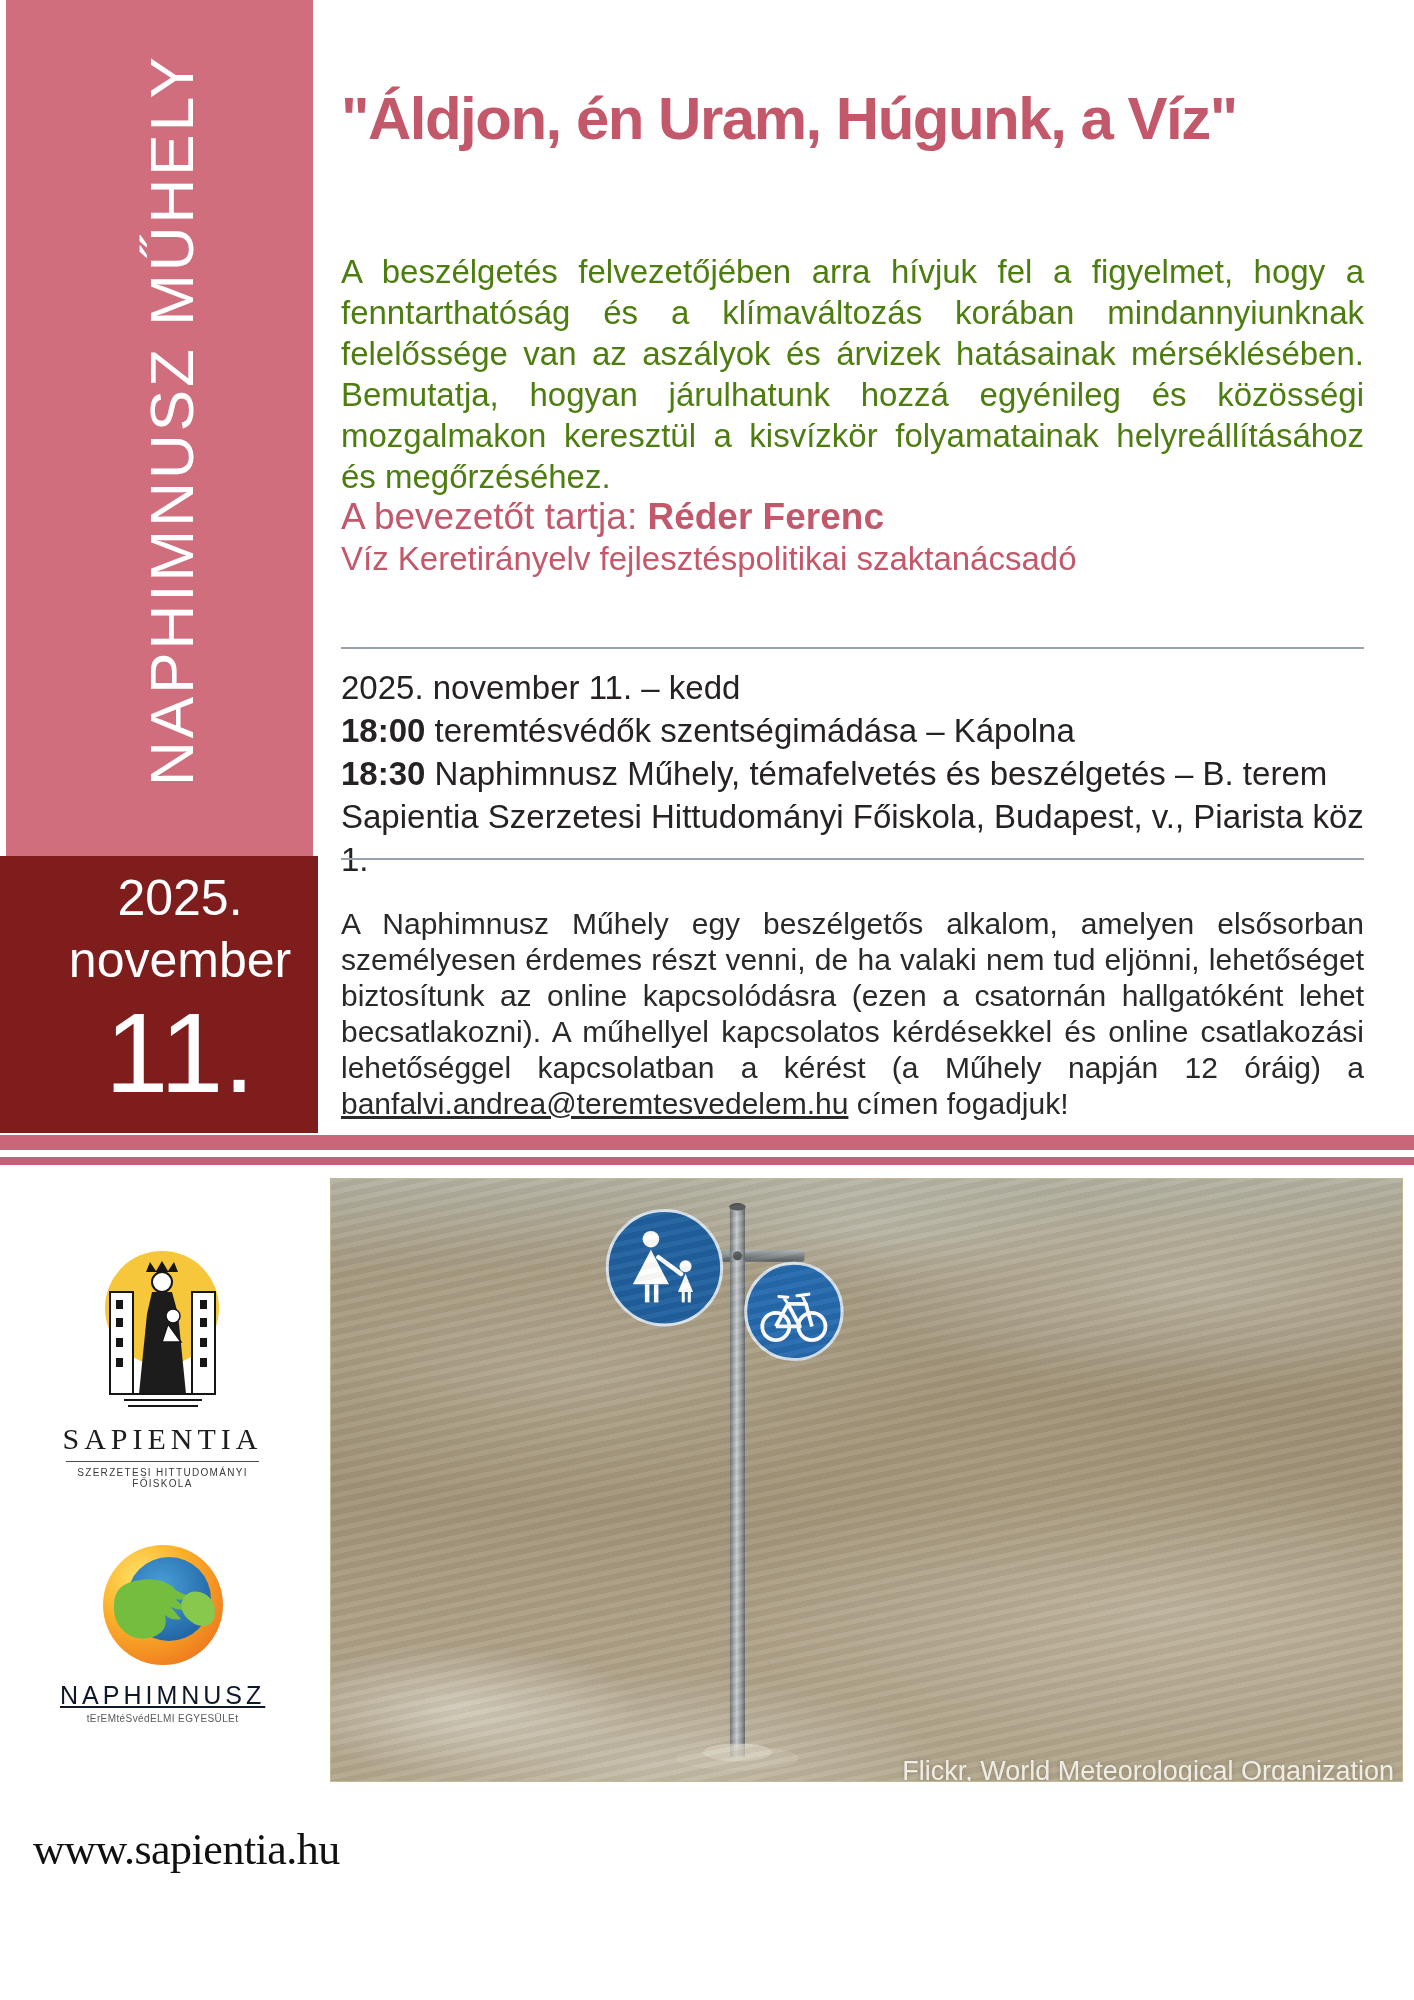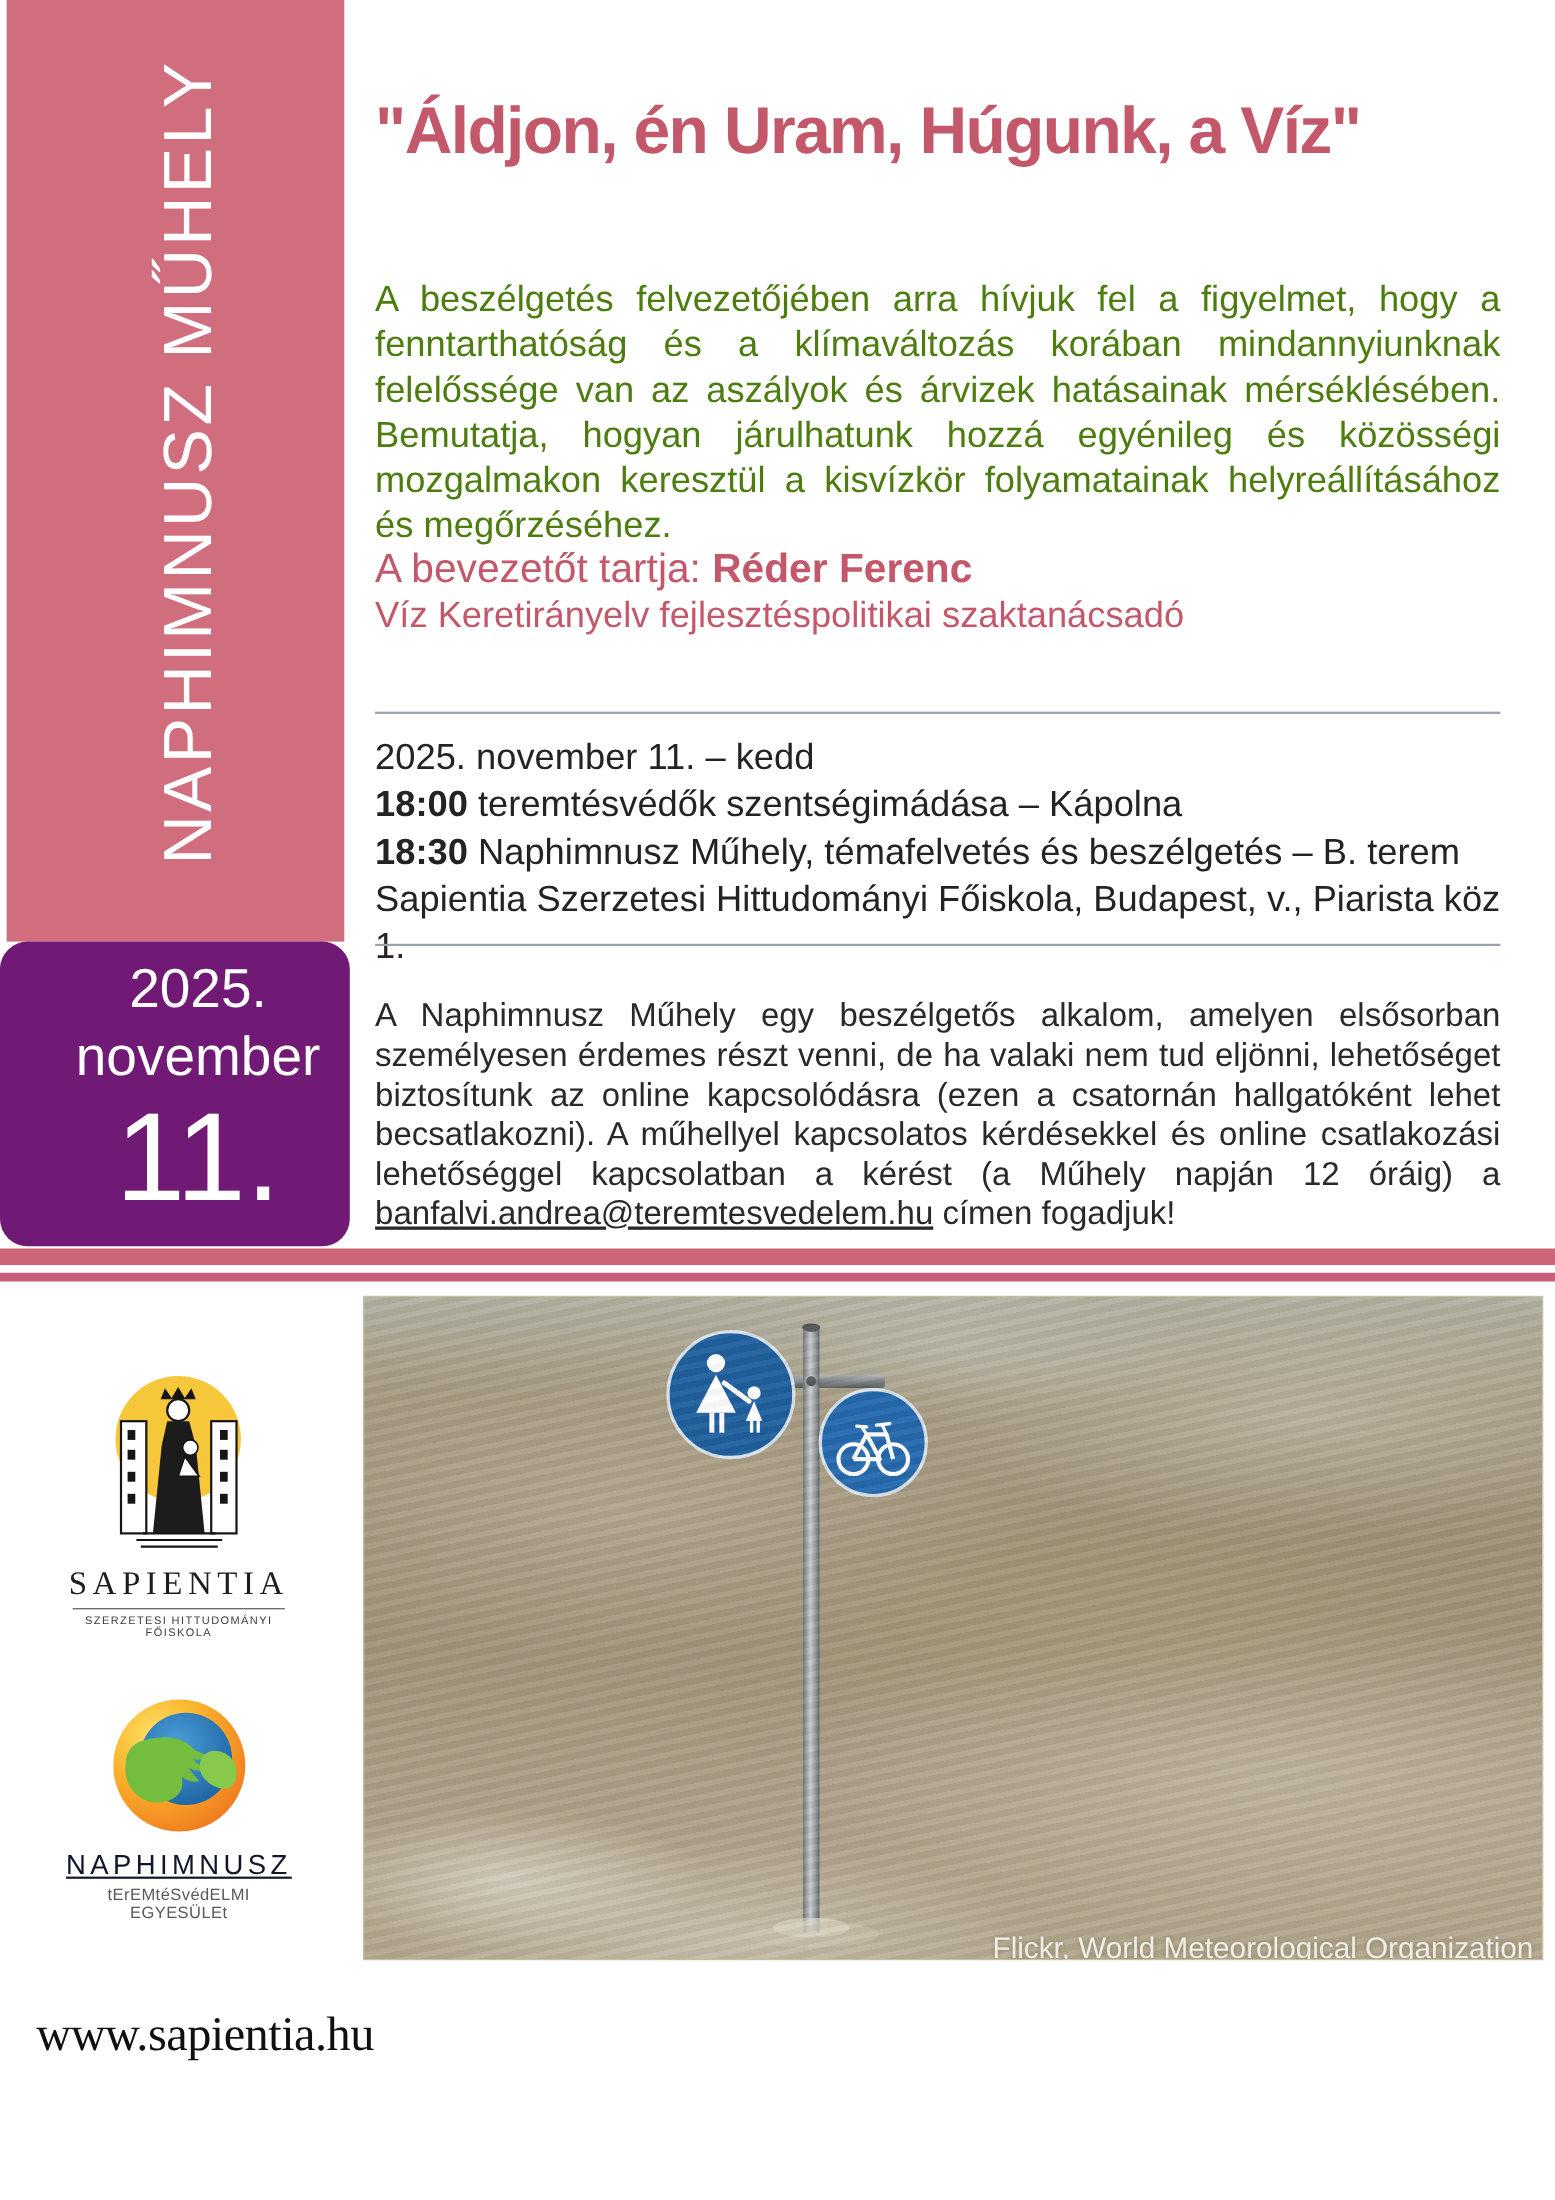--- a/index.html
+++ b/index.html
@@ -5,22 +5,22 @@
   html,body{margin:0;padding:0;background:#fff;}
   .page{position:relative;width:1414px;height:2000px;background:#ffffff;
         font-family:"Liberation Sans",sans-serif;overflow:hidden;}
 
   
   .sidebar-band{position:absolute;left:6px;top:0;width:307px;height:856px;background:#d06e7e;}
   .vertical-title{position:absolute;left:171px;top:420px;
       transform:translate(-50%,-50%) rotate(-90deg);
       font-size:62px;letter-spacing:3px;color:#ffffff;white-space:nowrap;font-weight:400;}
 
-  .date-box{position:absolute;left:0;top:856px;width:318px;height:277px;background:#701a75;
-      color:#fff;text-align:center;box-sizing:border-box;padding-left:42px;padding-top:12px;border-radius:25px;}
+  .date-box{position:absolute;left:0;top:856px;width:318px;height:277px;background:#7f1d1d;
+      color:#fff;text-align:center;box-sizing:border-box;padding-left:42px;padding-top:12px;}
   .date-year{font-size:50px;line-height:60px;}
   .date-month{font-size:50px;line-height:64px;}
   .date-day{font-size:114px;line-height:118px;margin-top:2px;}
 
   
   .main-title{position:absolute;left:341px;top:84px;width:1026px;
       font-size:60px;font-weight:bold;letter-spacing:-1.5px;color:#c4586b;}
   .intro-par{position:absolute;left:341px;top:218px;width:1023px;
       font-size:33px;line-height:41px;color:#4d7c0f;text-align:justify;}
   .speaker{position:absolute;left:341px;top:494px;width:1023px;color:#c4586b;}
@@ -39,21 +39,21 @@
   .band-1{position:absolute;left:0;top:1135px;width:1414px;height:15px;background:#cb6577;}
   .band-2{position:absolute;left:0;top:1157px;width:1414px;height:8px;background:#c66078;}
 
   
   .sap-block{position:absolute;left:60px;top:1242px;width:205px;text-align:center;}
   .sap-name{font-family:"Liberation Serif",serif;font-size:30px;letter-spacing:5px;color:#1d1d1b;margin-top:4px;}
   .sap-rule{height:1px;background:#4a4a48;margin:5px 6px 5px 6px;}
   .sap-sub{font-size:10px;letter-spacing:1.3px;color:#3a3a38;}
   .nap-block{position:absolute;left:60px;top:1543px;width:205px;text-align:center;}
   .nap-name{font-size:25px;letter-spacing:4px;color:#0f172a;margin-top:10px;text-decoration:underline;}
-  .nap-sub{font-size:15px;letter-spacing:.4px;color:#58595c;margin-top:3px;}
+  .nap-sub{font-size:10px;letter-spacing:.4px;color:#58595c;margin-top:3px;}
   .website{position:absolute;left:33px;top:1824px;font-family:"Liberation Serif",serif;
       font-size:44px;letter-spacing:-.5px;color:#101010;text-decoration:none;}
 
   
   .photo{position:absolute;left:330px;top:1178px;width:1073px;height:604px;
       border:1px solid #c3b794;box-sizing:border-box;overflow:hidden;
       background:
         radial-gradient(ellipse 260px 90px at 12% 88%, rgba(226,224,212,.65), rgba(226,224,212,0) 70%),
         radial-gradient(ellipse 420px 130px at 30% 97%, rgba(214,210,196,.55), rgba(214,210,196,0) 70%),
         radial-gradient(ellipse 520px 150px at 80% 18%, rgba(212,212,200,.40), rgba(212,212,200,0) 70%),

